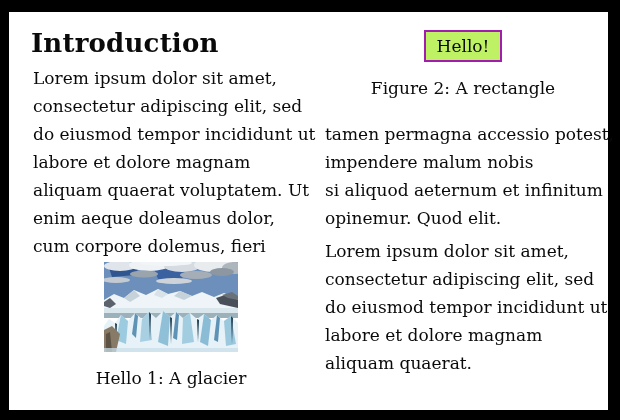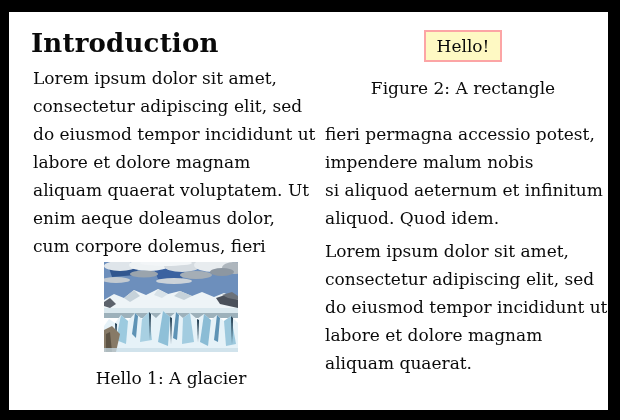--- a/index.html
+++ b/index.html
@@ -41,22 +41,22 @@
   .figure1 svg { display: block; margin: 0 auto; }
   .figcaption {
     margin-top: 12px;
     text-align: center;
     font-size: 17px;
     line-height: 28px;
   }
   .figure2 { text-align: center; }
   .hello-box {
     display: inline-block;
-    border: 2px solid #fca5a5;
-    background: #fef9c3;
+    border: 2px solid #a21caf;
+    background: #bef264;
     padding: 3px 11px;
     font-size: 17px;
     line-height: 22px;
   }
   .figure2 .figcaption { margin-top: 12px; }
   .para-first { margin-top: 18px; }
 </style>
 </head>
 <body>
 
@@ -129,24 +129,24 @@
     </div>
   </div>
 
   <div class="col col-right">
     <div class="figure2">
       <span class="hello-box">Hello!</span>
       <div class="figcaption">Figure 2: A rectangle</div>
     </div>
 
     <div class="para para-first">
-      <span class="line">fieri permagna accessio potest,</span>
+      <span class="line">tamen permagna accessio potest,</span>
       <span class="line">impendere malum nobis</span>
       <span class="line">si aliquod aeternum et infinitum</span>
-      <span class="line">aliquod. Quod idem.</span>
+      <span class="line">opinemur. Quod elit.</span>
     </div>
 
     <div class="para p2">
       <span class="line">Lorem ipsum dolor sit amet,</span>
       <span class="line">consectetur adipiscing elit, sed</span>
       <span class="line">do eiusmod tempor incididunt ut</span>
       <span class="line">labore et dolore magnam</span>
       <span class="line">aliquam quaerat.</span>
     </div>
   </div>

